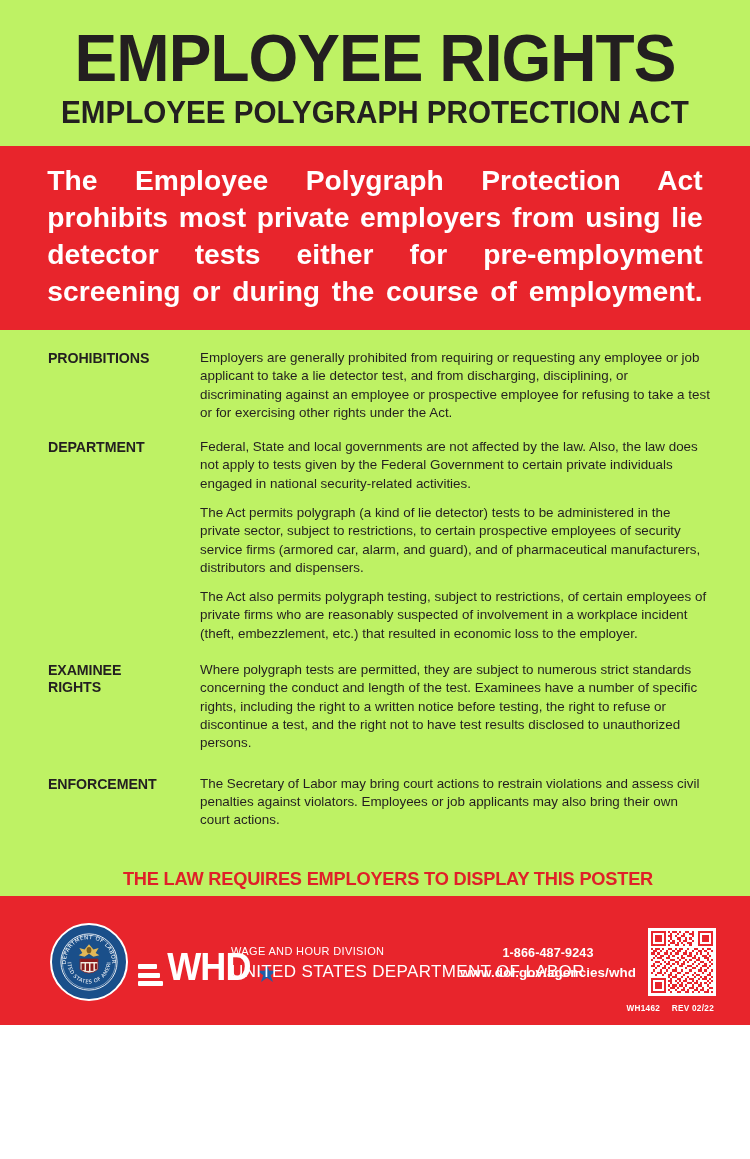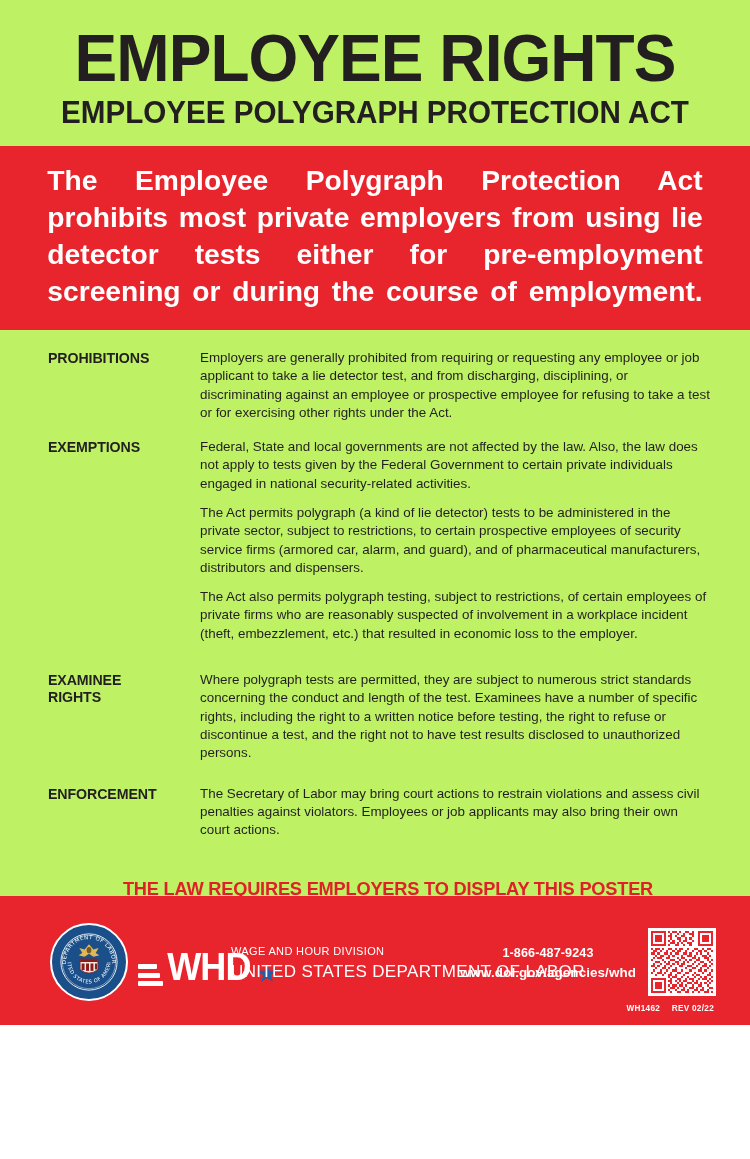--- a/index.html
+++ b/index.html
@@ -64,21 +64,21 @@
   }
   .sec-body { flex:1 1 auto; padding-right:18px; }
   .para {
     font-size:13.4px;
     color:#231f20;
     line-height:1.365;
     margin-bottom:11px;
   }
   .para:last-child { margin-bottom:0; }
 
-  .section.examinee { margin-top:28px; margin-bottom:22px; }
+  .section.examinee { margin-top:18px; margin-bottom:22px; }
   .section.enforcement { margin-bottom:8px; }
 
   
   .cta {
     text-align:center;
     color:#e02028;
     font-size:18.4px;
     font-weight:bold;
     line-height:1.31;
     margin-top:38px;
@@ -183,21 +183,21 @@
   <div class="body-area">
 
     <div class="section">
       <div class="sec-label">PROHIBITIONS</div>
       <div class="sec-body">
         <p class="para">Employers are generally prohibited from requiring or requesting any employee or job applicant to take a lie detector test, and from discharging, disciplining, or discriminating against an employee or prospective employee for refusing to take a test or for exercising other rights under the Act.</p>
       </div>
     </div>
 
     <div class="section">
-      <div class="sec-label">EXEMPTIONS</div>
+      <div class="sec-label">DEPARTMENT</div>
       <div class="sec-body">
         <p class="para">Federal, State and local governments are not affected by the law. Also, the law does not apply to tests given by the Federal Government to certain private individuals engaged in national security-related activities.</p>
         <p class="para">The Act permits polygraph (a kind of lie detector) tests to be administered in the private sector, subject to restrictions, to certain prospective employees of security service firms (armored car, alarm, and guard), and of pharmaceutical manufacturers, distributors and dispensers.</p>
         <p class="para">The Act also permits polygraph testing, subject to restrictions, of certain employees of private firms who are reasonably suspected of involvement in a workplace incident (theft, embezzlement, etc.) that resulted in economic loss to the employer.</p>
       </div>
     </div>
 
     <div class="section examinee">
       <div class="sec-label">
         <div>EXAMINEE</div>

